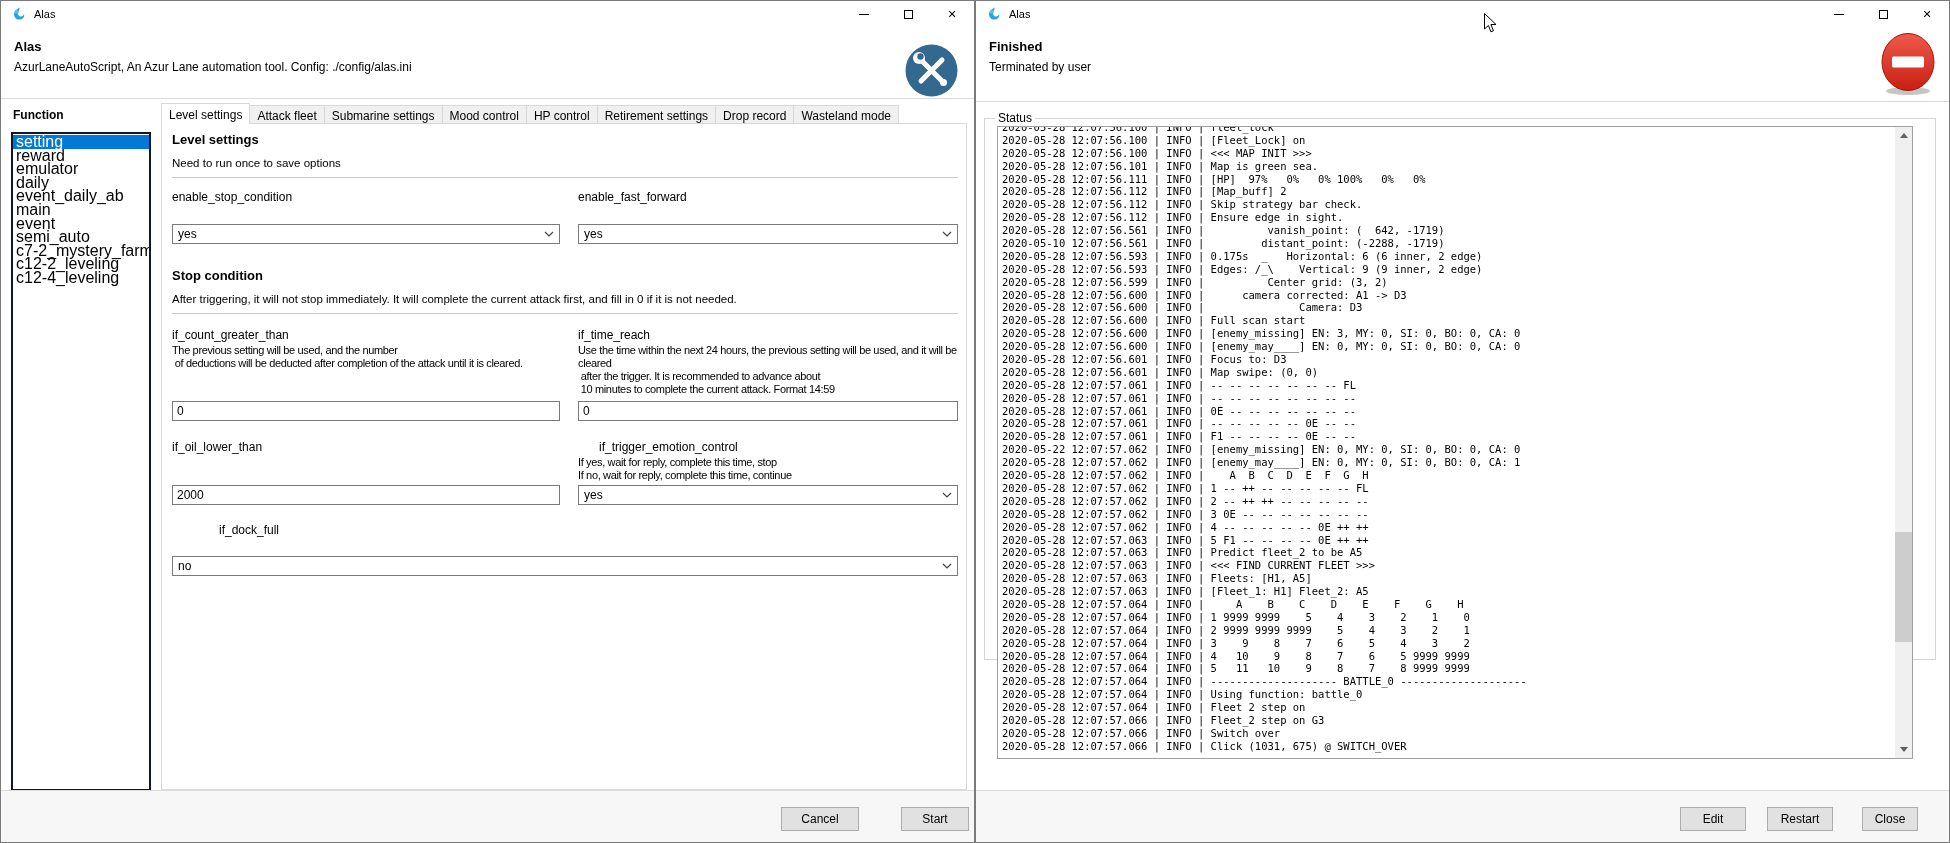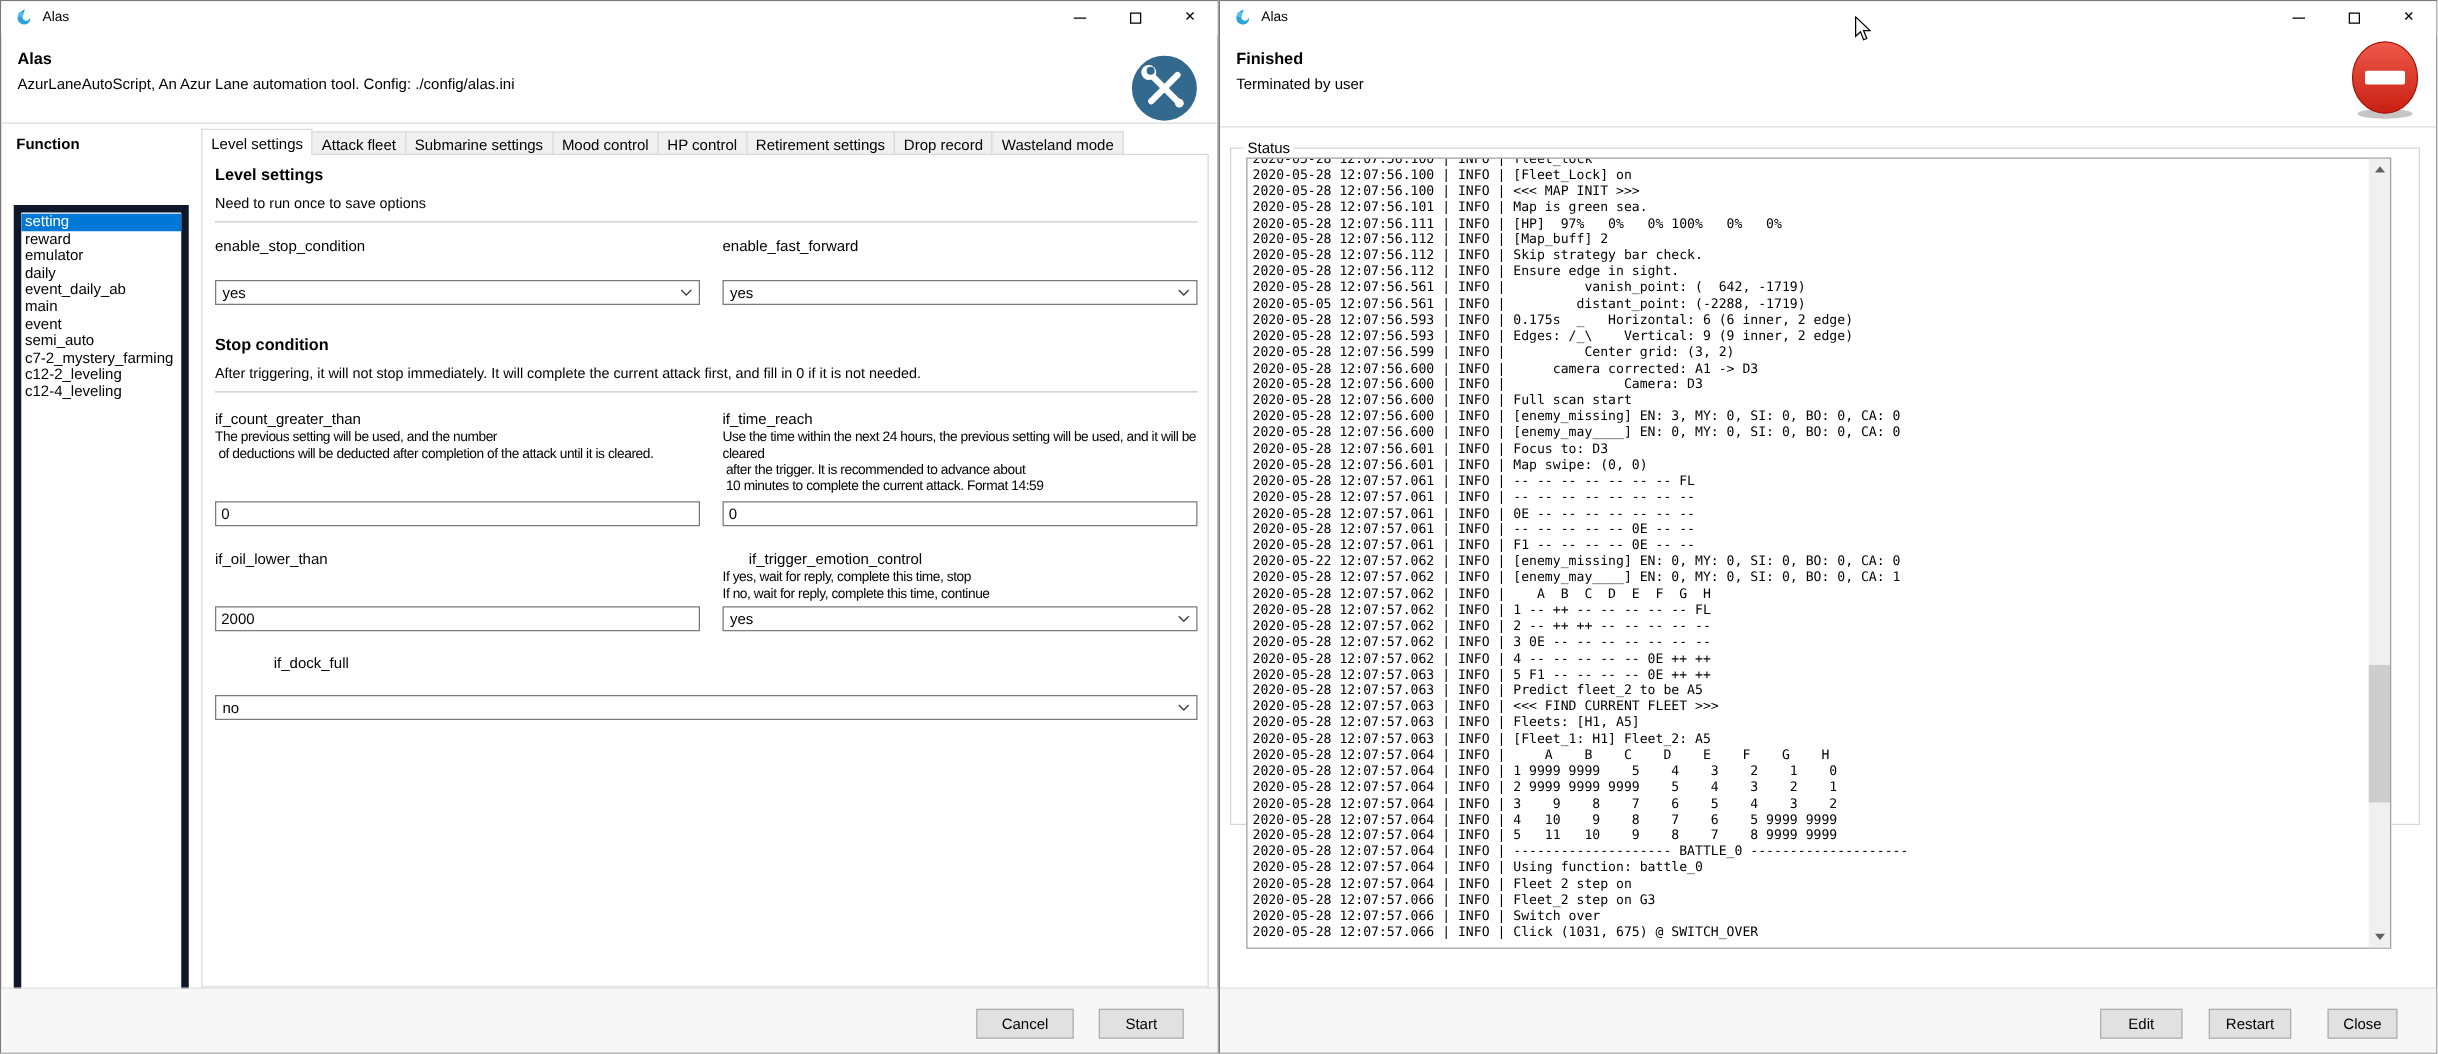--- a/index.html
+++ b/index.html
@@ -25,21 +25,21 @@
 
   .header-sep { position:absolute; left:0; right:0; border-top:1px solid #dcdcdc; }
 
   
   .hdr-title { position:absolute; left:13px; top:38px; font-size:13px; font-weight:bold; }
   .hdr-sub { position:absolute; left:13px; top:59px; font-size:12px; }
 
   
   .fn-label { position:absolute; left:12px; top:107px; font-size:12px; font-weight:bold; }
   .listbox { position:absolute; left:10px; top:131px; width:140px; height:659px;
-    border:6px solid #0f172a; background:#fff; font-size:12px; padding-top:1px; overflow:hidden;margin-top:32px; }
+    border:2px solid #0f172a; background:#fff; font-size:16px; padding-top:1px; overflow:hidden; }
   .lb-item { height:13.6px; line-height:13.6px; padding-left:3px; white-space:nowrap; }
   .lb-item.selected { background:#0078d7; color:#fff; }
 
   
   .tabs { position:absolute; left:160px; top:102px; height:21px; display:flex;
     align-items:flex-end; z-index:3; }
   .tab { height:19px; padding:3px 7px 0 7px; font-size:12px; background:#f0f0f0;
     border:1px solid #d9d9d9; margin-right:-1px; white-space:nowrap; }
   .tab.selected { height:21px; padding-top:4px; background:#fff; border-bottom:none; z-index:4; position:relative; }
 
@@ -229,21 +229,21 @@
       <span>no</span>
       <svg class="chev" viewBox="0 0 10 6">
           <path d="M1 1 L5 5 L9 1" fill="none" stroke="#444" stroke-width="1.2"></path>
         </svg>
     </div>
   </div>
 
   <div class="footer-sep"></div>
   <div class="footer">
     <div class="btn" style="left:780px; width:78px;">Cancel</div>
-    <div class="btn" style="left:878px; width:68px;">Start</div>
+    <div class="btn" style="left:900px; width:68px;">Start</div>
   </div>
 </div>
 
 <div class="window" id="win-right">
   <div class="titlebar">
     <svg class="app-icon" viewBox="0 0 16 16">
       <path d="M9.5 0.5 C5 2.5 2.5 6 3.5 9.5 C4.5 13 9 14.5 12 12.5 C14 11.2 14.5 9 13.8 7.5 C13.5 9.5 11.5 10.8 9.5 10 C7.5 9.2 7 7 8 4.8 C8.6 3.3 9.2 1.8 9.5 0.5 Z" fill="#29a3dd"></path>
       <circle cx="6" cy="5" r="2.2" fill="#55c0ea"></circle>
     </svg>
     <span class="tb-title">Alas</span>
@@ -293,21 +293,21 @@
           <div class="log-line">2020-05-28 12:07:56.111 | INFO | [HP]  97%   0%   0% 100%   0%   0%</div>
 
           <div class="log-line">2020-05-28 12:07:56.112 | INFO | [Map_buff] 2</div>
 
           <div class="log-line">2020-05-28 12:07:56.112 | INFO | Skip strategy bar check.</div>
 
           <div class="log-line">2020-05-28 12:07:56.112 | INFO | Ensure edge in sight.</div>
 
           <div class="log-line">2020-05-28 12:07:56.561 | INFO |          vanish_point: (  642, -1719)</div>
 
-          <div class="log-line">2020-05-05 12:07:56.561 | INFO |         distant_point: (-2288, -1719)</div>
+          <div class="log-line">2020-05-10 12:07:56.561 | INFO |         distant_point: (-2288, -1719)</div>
 
           <div class="log-line">2020-05-28 12:07:56.593 | INFO | 0.175s  _   Horizontal: 6 (6 inner, 2 edge)</div>
 
           <div class="log-line">2020-05-28 12:07:56.593 | INFO | Edges: /_\    Vertical: 9 (9 inner, 2 edge)</div>
 
           <div class="log-line">2020-05-28 12:07:56.599 | INFO |          Center grid: (3, 2)</div>
 
           <div class="log-line">2020-05-28 12:07:56.600 | INFO |      camera corrected: A1 -&gt; D3</div>
 
           <div class="log-line">2020-05-28 12:07:56.600 | INFO |               Camera: D3</div>

